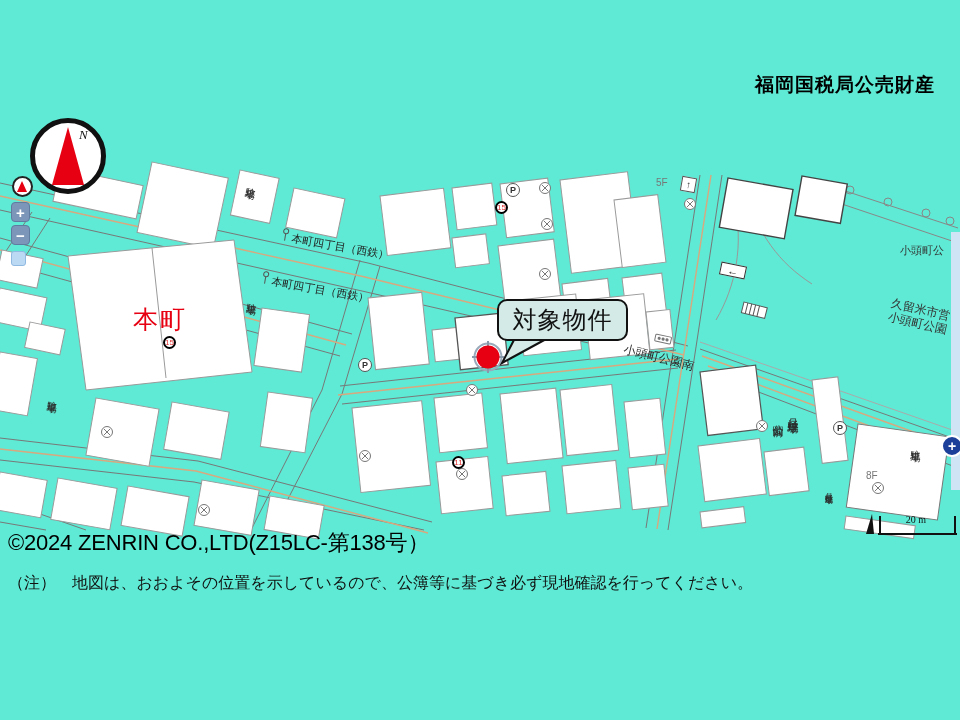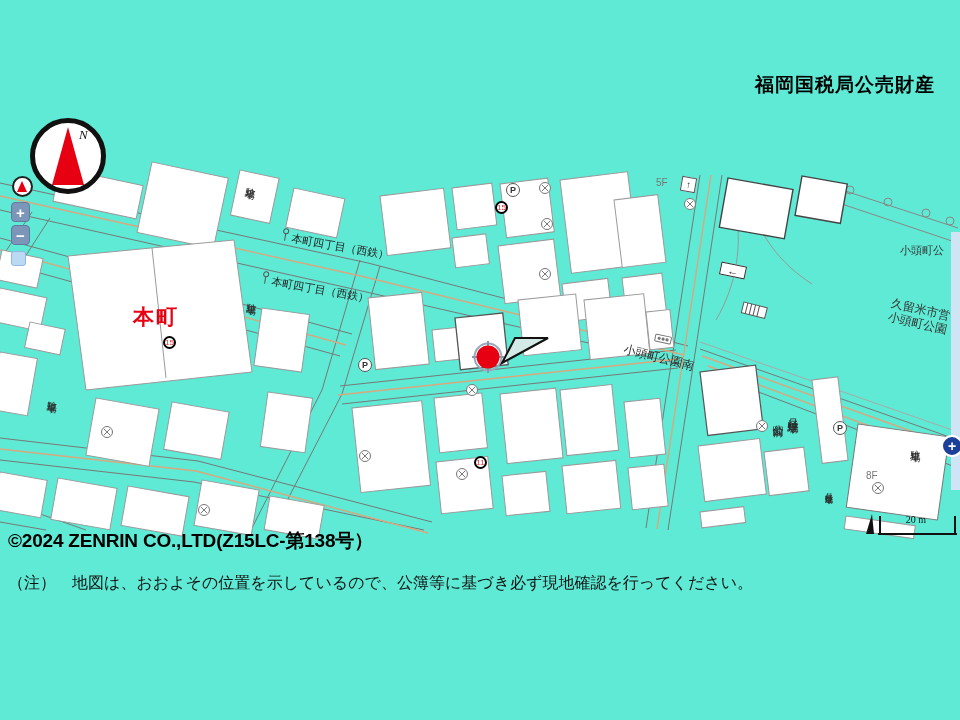--- a/index.html
+++ b/index.html
@@ -14,21 +14,21 @@
   .compass svg { position:absolute; left:0; top:0; }
   .compass .n { position:absolute; left:44px; top:4px; font-size:13px; font-style:italic; color:#111; font-family:"Liberation Serif", serif; }
 
   
   #map { position:absolute; left:0; top:0; width:960px; height:560px; }
   #mapsvg { position:absolute; left:0; top:0; z-index:1; }
 
   .mlabel { position:absolute; white-space:nowrap; color:#2b2b2b; z-index:3; transform-origin:left top; }
   .vert { writing-mode:vertical-rl; text-orientation:upright; letter-spacing:1px; }
 
-  .district { font-size:21px; font-weight:bold; color:#e60012; letter-spacing:2px; }
+  .district { font-size:25px; font-weight:normal; color:#e60012; letter-spacing:2px; }
   .busstop { display:flex; align-items:flex-start; gap:2px; font-size:11px; color:#222; }
   .busstop svg { margin-top:-2px; }
 
   .badge { position:absolute; display:flex; align-items:center; justify-content:center; border-radius:50%; background:#fff; z-index:3; }
   .pbadge { width:14px; height:14px; border:1.2px solid #555; font-size:9px; font-weight:bold; color:#333; }
   .rbadge { width:13px; height:13px; border:2px solid #000000; font-size:8px; color:#e03131; }
 
   .sign { position:absolute; border:1px solid #555; background:#fff; display:flex; align-items:center; justify-content:center; color:#333; z-index:3; }
 
   
@@ -39,21 +39,21 @@
   .minicompass span { position:absolute; left:3px; top:3px; width:0; height:0; border-left:5.5px solid transparent; border-right:5.5px solid transparent; border-bottom:11px solid #e60012; }
   .zbtn { position:absolute; left:11px; width:19px; height:20px; background:#7b96b8; border:1px solid #5f7ba0; border-radius:4px; color:#fff; font-size:15px; font-weight:bold; display:flex; align-items:center; justify-content:center; z-index:5; line-height:1; }
   .chip { position:absolute; left:11px; top:251px; width:15px; height:15px; background:#bcd9f4; border:1px solid #90b9e2; border-radius:3px; z-index:5; }
   .panbtn { position:absolute; left:941px; top:435px; width:22px; height:22px; border-radius:50%; background:#1c3f9a; border:2px solid #fff; color:#fff; font-size:14px; font-weight:bold; display:flex; align-items:center; justify-content:center; z-index:5; line-height:1; }
   .rstrip { position:absolute; left:951px; top:232px; width:9px; height:258px; background:#cfe4f4; z-index:2; }
 
   
   .scalelabel { position:absolute; left:884px; top:514px; width:64px; text-align:center; font-size:10px; color:#111; font-family:Liberation Serif, serif; z-index:3; }
 
   
-  .copyright { position:absolute; left:8px; top:528px; font-size:19px; font-weight:bold; color:#000; z-index:6; letter-spacing:-0.2px; }
+  .copyright { position:absolute; left:8px; top:528px; font-size:22px; font-weight:normal; color:#000; z-index:6; letter-spacing:-0.2px; }
   .note { position:absolute; left:8px; top:573px; font-size:16px; color:#111; z-index:6; }
 
   .micro { font-size:10px; color:#777; }
 </style>
 </head>
 <body>
 
 <div id="page">
 
   <div class="hdr">福岡国税局公売財産</div>
@@ -216,20 +216,21 @@
       </g>
 
       <g>
         <circle cx="488" cy="357" r="13.5" stroke="#9ab" stroke-width="2" fill="none"></circle>
         <path d="M488,341 L488,373 M472,357 L504,357" stroke="#8899aa" stroke-width="2"></path>
         <polygon points="515,338 548,338 502,363" fill="#d3eae6" stroke="#111" stroke-width="2"></polygon>
         <circle id="marker-dot" cx="488" cy="357" r="11.5" fill="#e60012"></circle>
       </g>
     </svg>
 
+    <div class="callout" style="background: rgb(211, 234, 230);">対象物件</div>
 
     <div class="mlabel district" style="left: 133px; top: 303px; color: rgb(230, 0, 18);">本町</div>
 
     <div class="mlabel busstop" style="left:282px; top:229px; transform:rotate(10deg); transform-origin:left top;">
       <svg width="9" height="14">
           <circle cx="4.5" cy="3.5" r="2.5" fill="none" stroke="#555"></circle>
           <line x1="4.5" y1="6" x2="4.5" y2="13" stroke="#555"></line>
         </svg>
       <span>本町四丁目（西鉄）</span>
     </div>
@@ -257,21 +258,21 @@
     <div class="mlabel vert" style="left:770px; top:416px; font-size:11px;">公園前</div>
     <div class="mlabel vert" style="left:785px; top:410px; font-size:11px;">月極駐車場</div>
     <div class="mlabel vert" style="left:822px; top:486px; font-size:8px;">月極駐車場</div>
 
     <div class="badge pbadge" style="left:506px; top:183px;">P</div>
     <div class="badge pbadge" style="left:358px; top:358px;">P</div>
     <div class="badge pbadge" style="left:833px; top:421px;">P</div>
 
     <div class="badge rbadge" style="left:163px; top:336px;">15</div>
     <div class="badge rbadge" style="left:495px; top:201px;">15</div>
-    <div class="badge rbadge" style="left:474px; top:456px;">11</div>
+    <div class="badge rbadge" style="left:452px; top:456px;">11</div>
 
     <div class="mlabel micro" style="left:656px; top:177px;">5F</div>
     <div class="mlabel micro" style="left:866px; top:470px;">8F</div>
 
     <div class="sign" style="left:681px; top:177px; width:15px; height:15px; font-size:10px; transform:rotate(10deg);">↑</div>
     <div class="sign" style="left:720px; top:264px; width:26px; height:13px; font-size:11px; font-weight:bold; border-width:1.5px; border-color:#333; transform:rotate(12deg);">←</div>
 
     <div class="scalelabel">20 m</div>
 
     <div class="minicompass">

